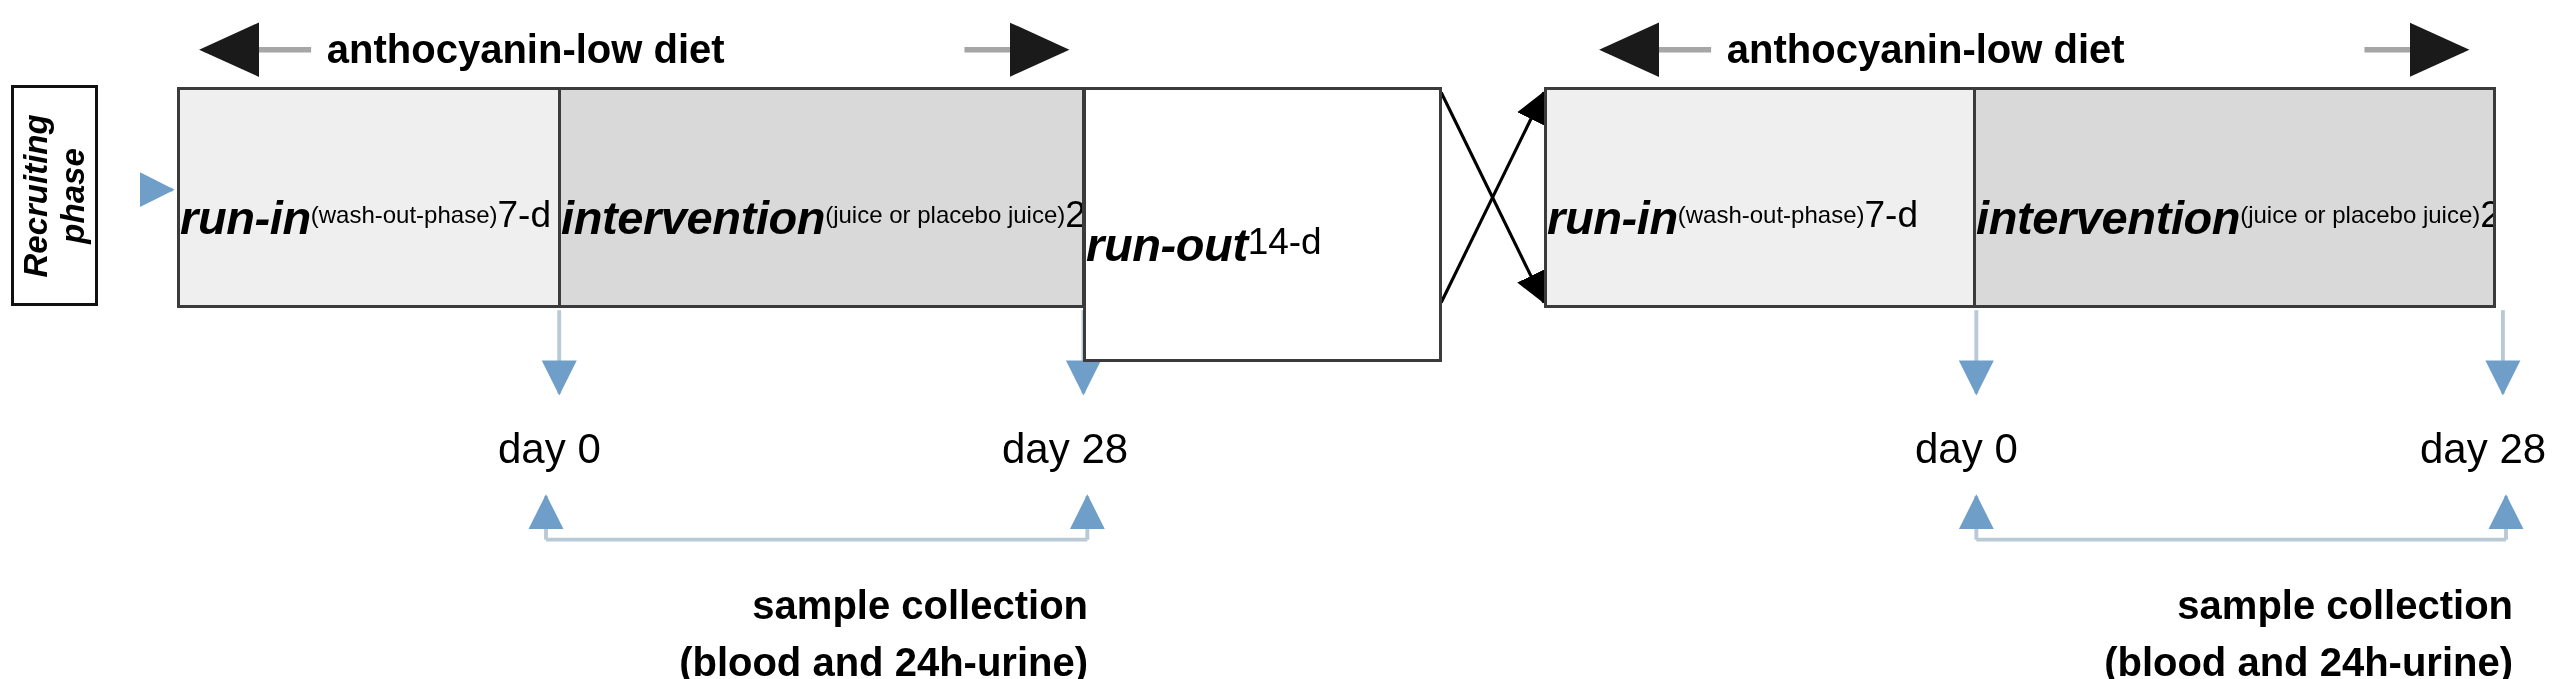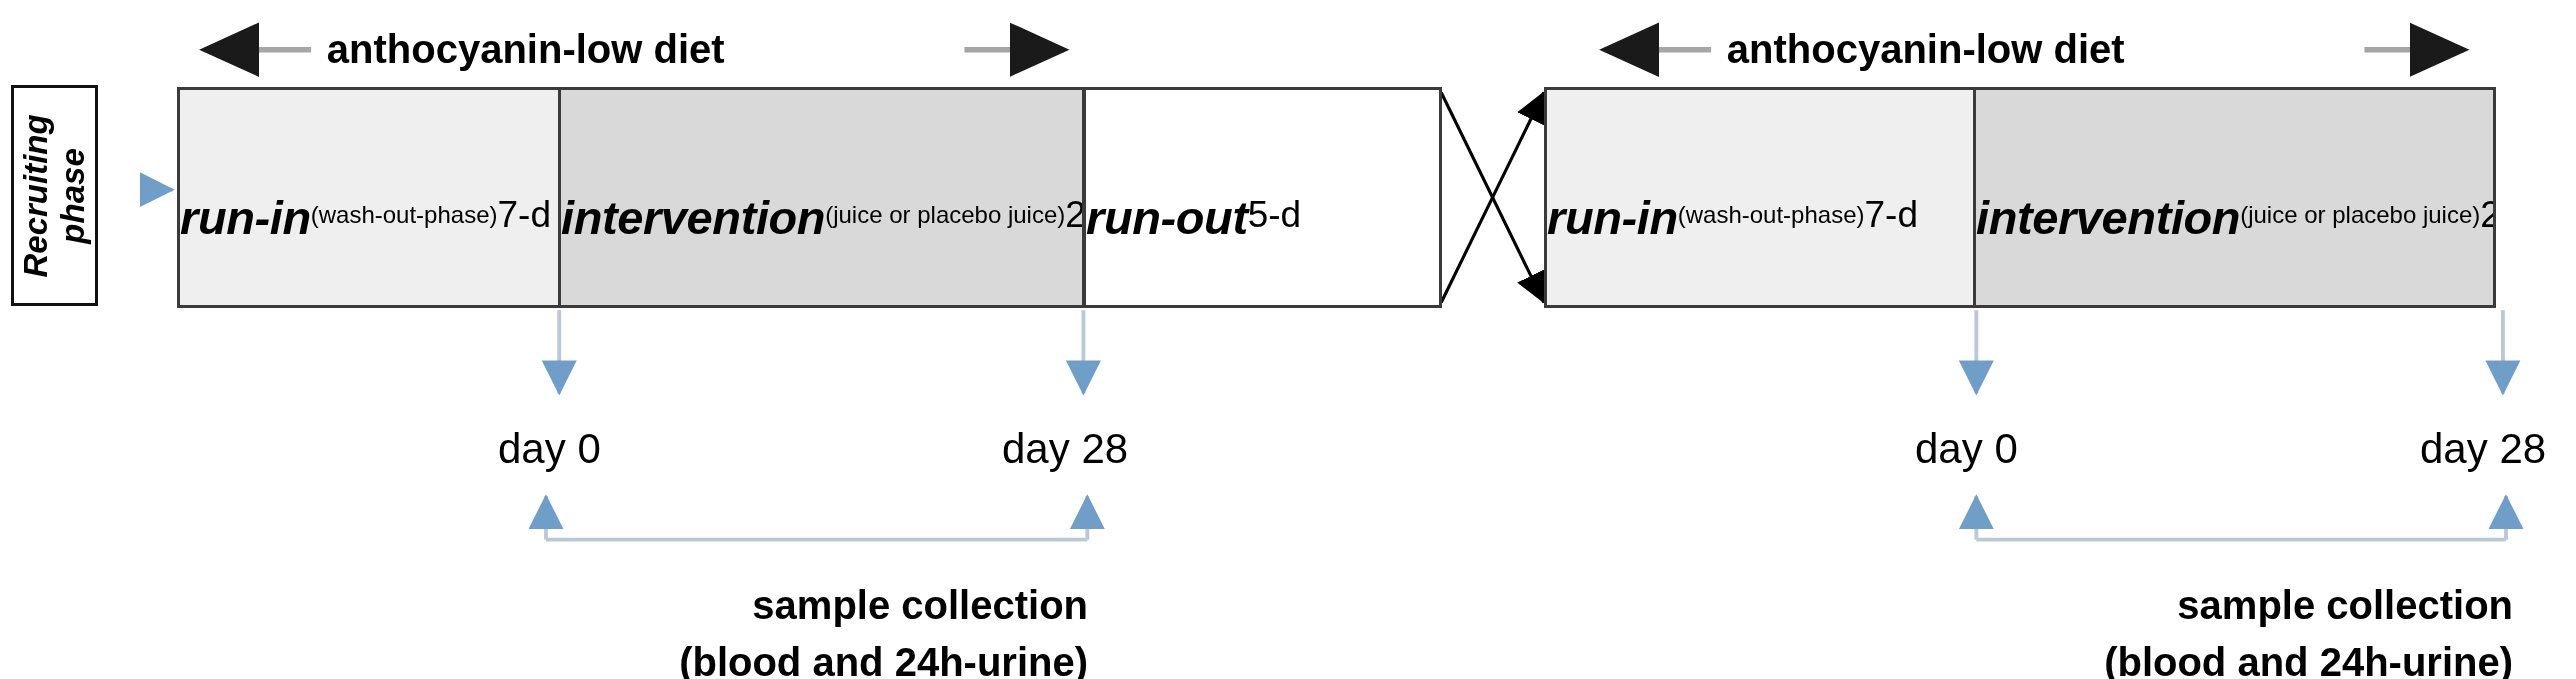--- a/index.html
+++ b/index.html
@@ -190,24 +190,24 @@
     <div class="phase-sub" style="margin-top:34px;">(wash-out-phase)</div>
     <div class="phase-dur" style="margin-top:34px;">7-d</div>
   </div>
 
   <div class="phase-box" style="left:558px; top:70px; width:527px; height:221px; background:#d9d9d9;">
     <div class="phase-title" style="margin-top:40px;">intervention</div>
     <div class="phase-sub" style="margin-top:34px;">(juice or placebo juice)</div>
     <div class="phase-dur" style="margin-top:34px;">28-d</div>
   </div>
 
-  <div class="phase-box" style="left:1083px; top:70px; width:359px; height:221px; background:#ffffff;">
+  <div class="phase-box" style="left:1083px; top:70px; width:359px; height:275px; background:#ffffff;">
     <div class="phase-title" style="margin-top:40px;">run-out</div>
     <div class="phase-sub" style="margin-top:34px;"></div>
-    <div class="phase-dur" style="margin-top:34px;">5-d</div>
+    <div class="phase-dur" style="margin-top:34px;">14-d</div>
   </div>
 
   <div class="phase-box" style="left:1544px; top:70px; width:432px; height:221px; background:#efefef;">
     <div class="phase-title" style="margin-top:40px;">run-in</div>
     <div class="phase-sub" style="margin-top:34px;">(wash-out-phase)</div>
     <div class="phase-dur" style="margin-top:34px;">7-d</div>
   </div>
 
   <div class="phase-box" style="left:1973px; top:70px; width:523px; height:221px; background:#d9d9d9;">
     <div class="phase-title" style="margin-top:40px;">intervention</div>

